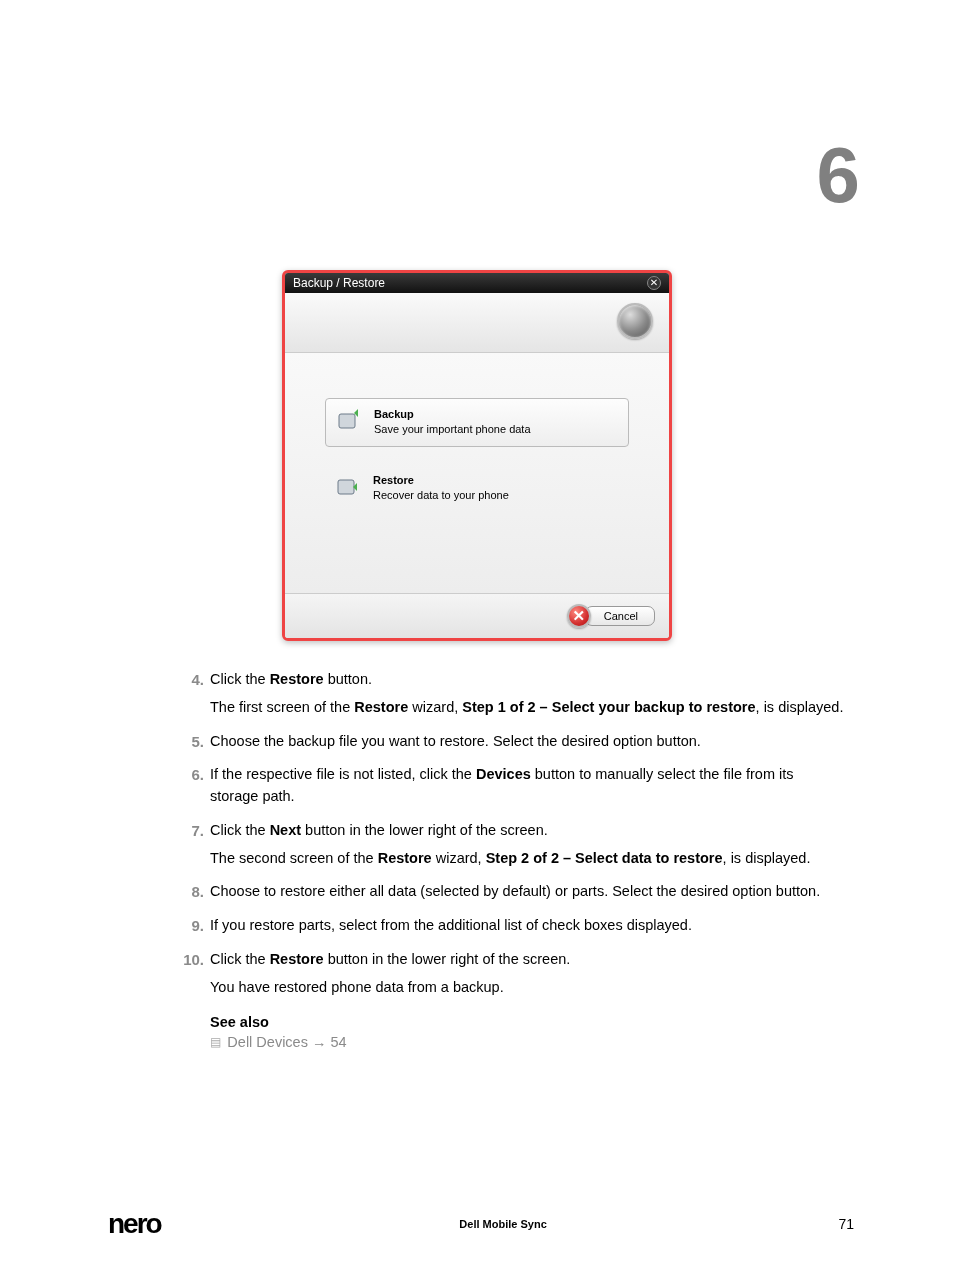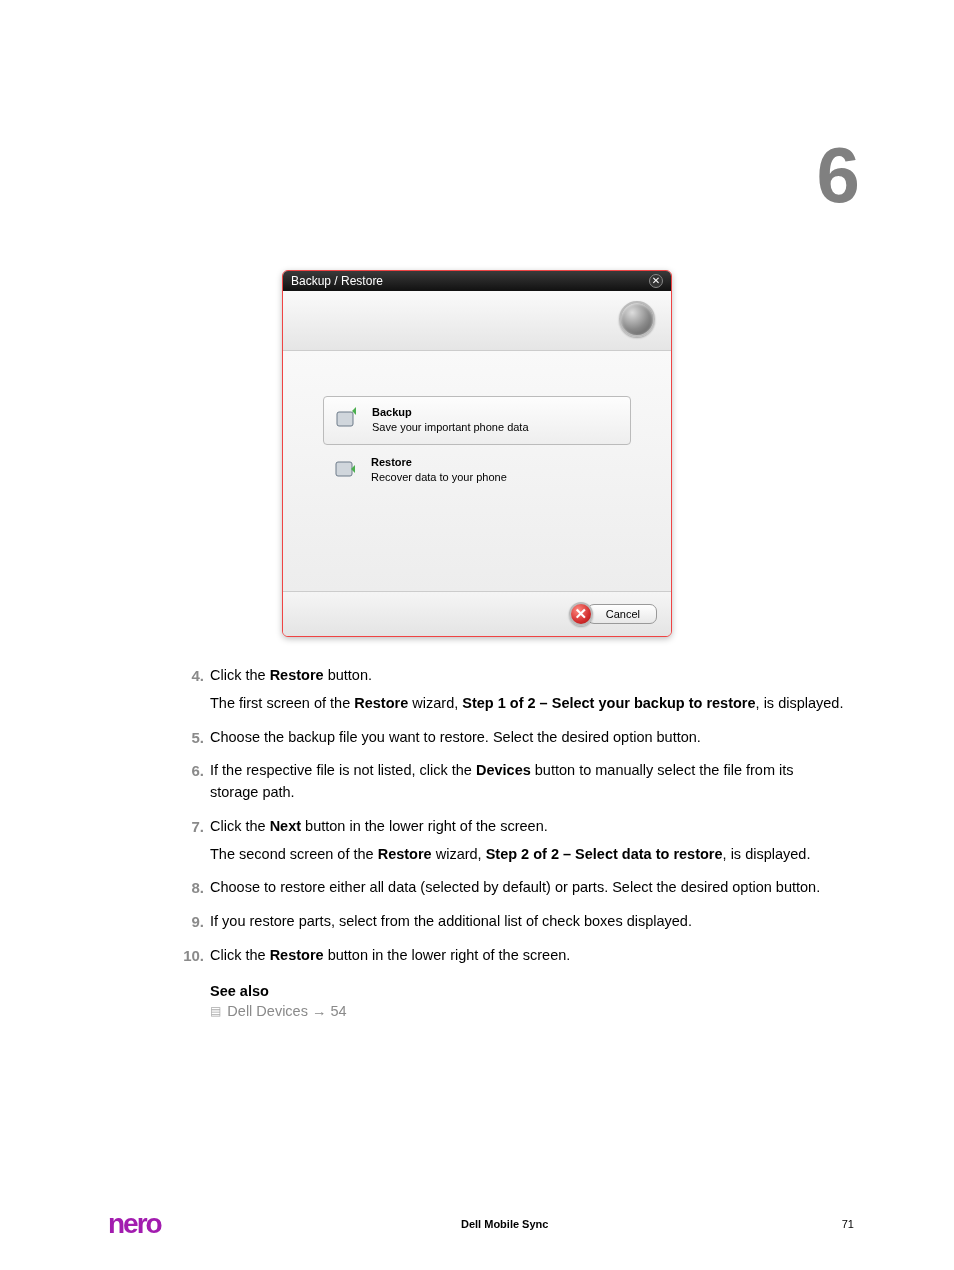--- a/index.html
+++ b/index.html
@@ -27,21 +27,21 @@
     letter-spacing: -6px;
   }
   .dialog-wrap {
     display: flex;
     justify-content: center;
     margin-top: 130px;
     margin-bottom: 28px;
   }
   .dialog {
     width: 390px;
-    border: 1px solid #ef4444;
+    border: 3px solid #ef4444;
     border-radius: 6px;
     overflow: hidden;
     box-shadow: 0 2px 6px rgba(0,0,0,0.25);
     background: #f2f2f2;
   }
   .dialog-titlebar {
     background: linear-gradient(#3a3a3a,#111);
     color: #fff;
     font-size: 12px;
     padding: 3px 8px;
@@ -87,21 +87,21 @@
     display: flex;
     align-items: flex-start;
     gap: 12px;
     padding: 8px 10px;
     border-radius: 4px;
     cursor: pointer;
   }
   .option-row:first-child {
     border: 1px solid #bbb;
     background: linear-gradient(#fdfdfd,#eee);
-    margin-bottom: 2px;
+    margin-bottom: 18px;
   }
   .option-row + .option-row { margin-top: 2px; }
   .opt-icon {
     width: 26px; height: 26px;
     flex-shrink: 0;
     display:flex; align-items:center; justify-content:center;
   }
   .opt-text { font-size: 11px; line-height: 1.4; }
   .opt-title { font-weight: bold; }
   .dialog-footer {
@@ -170,24 +170,24 @@
     display: flex;
     align-items: center;
     justify-content: space-between;
     font-size: 11px;
   }
   .nero-logo {
     font-family: Arial Black, Arial, sans-serif;
     font-weight: 900;
     font-size: 28px;
     letter-spacing: -2px;
-    color: #a21caf;
+    color: #000000;
   }
   .footer-center { font-weight: bold; font-size: 11px; flex:1; text-align:center;margin-left:7px; }
-  .footer-right { font-size: 11px; }
+  .footer-right { font-size: 14px; }
   b { font-weight: bold; }
 </style>
 </head>
 <body>
 
 <div class="page">
   <div class="chapter-num">6</div>
 
   <div class="dialog-wrap">
     <div class="dialog">
@@ -269,20 +269,21 @@
       <div class="step">
         <div class="step-num">9.</div>
         <div class="step-body">
           <p>If you restore parts, select from the additional list of check boxes displayed.</p>
         </div>
       </div>
       <div class="step">
         <div class="step-num">10.</div>
         <div class="step-body">
           <p>Click the <b>Restore</b> button in the lower right of the screen.</p>
+          <p>You have restored phone data from a backup.</p>
         </div>
       </div>
     </div>
 
   <div class="see-also">
     <div class="see-also-title">See also</div>
     <div class="see-also-link">
       <span class="link-icon">▤</span>
       <span>Dell Devices → 54</span>
     </div>

